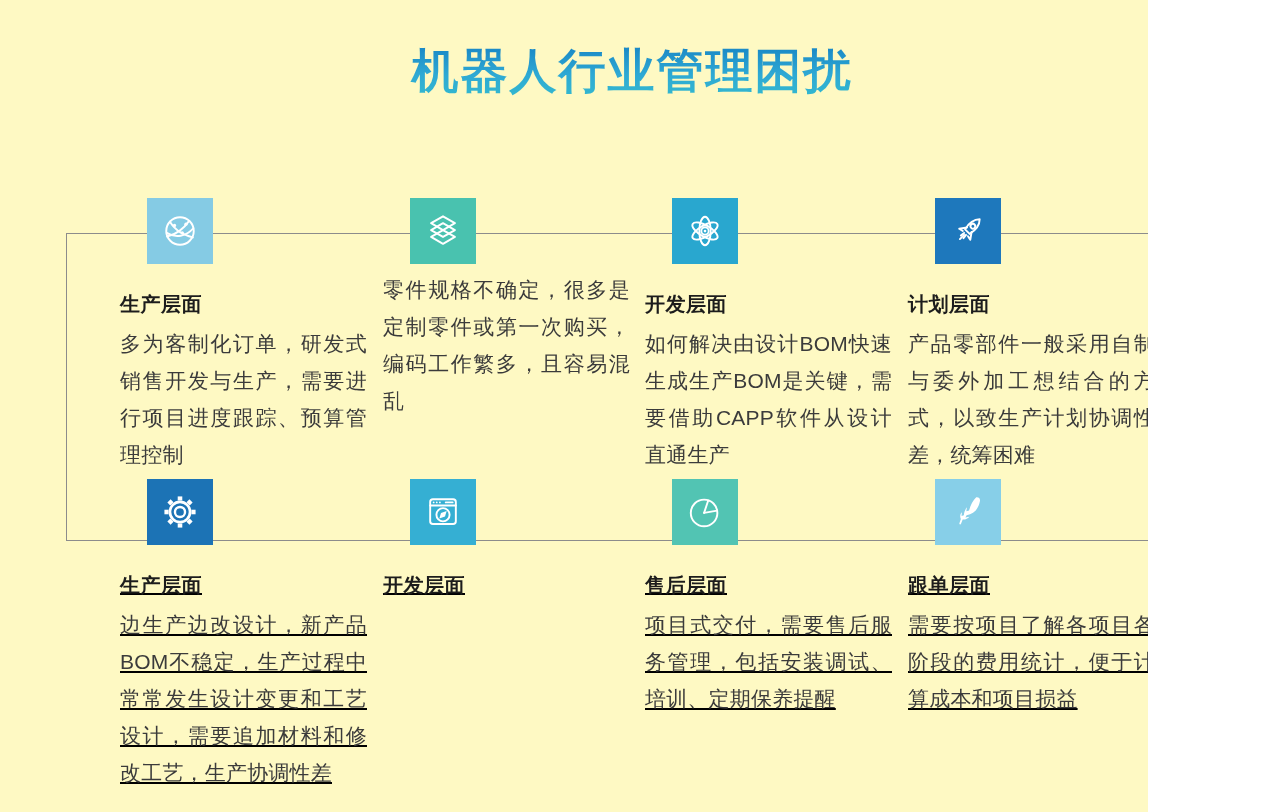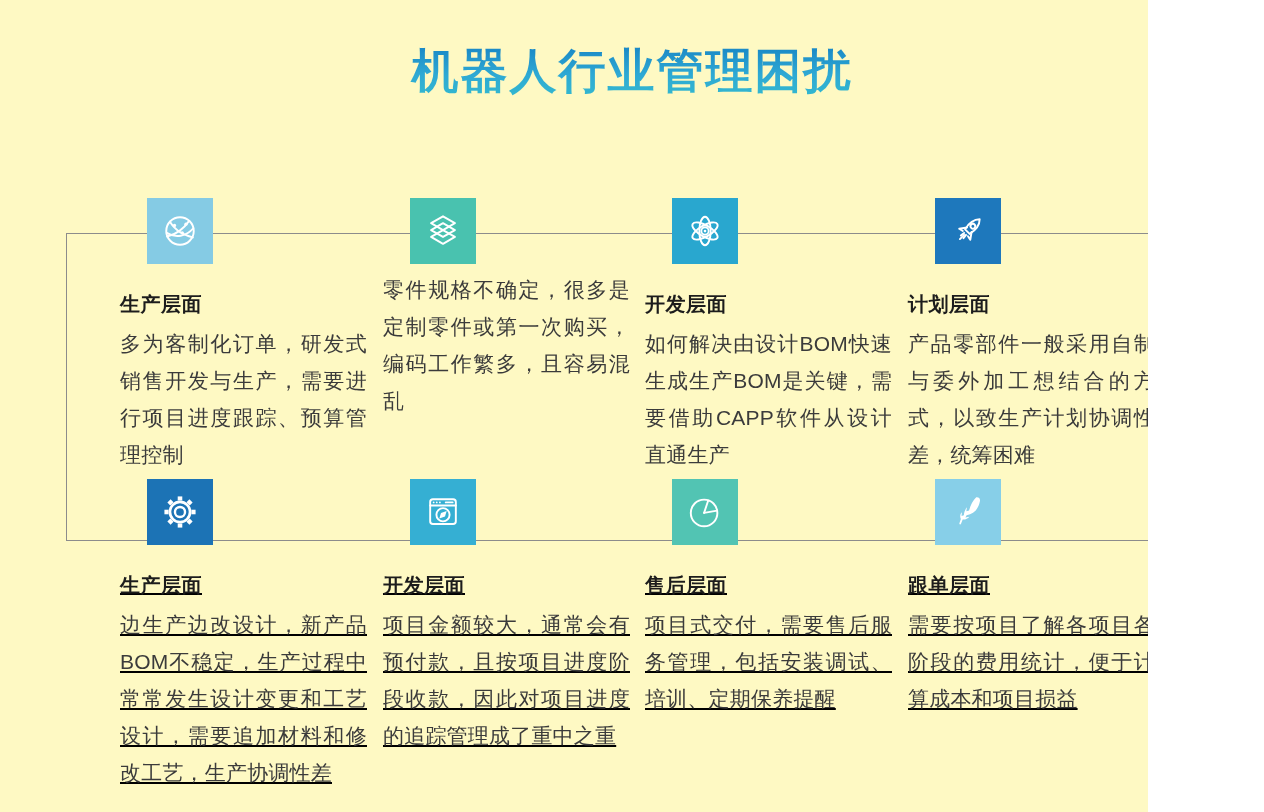--- a/index.html
+++ b/index.html
@@ -155,21 +155,20 @@
           <circle cx="24" cy="27" r="7.2"></circle>
           <line x1="27" y1="13.5" x2="34.5" y2="13.5"></line>
         </g>
         <circle class="ic-fill" cx="13.8" cy="13.5" r="1"></circle>
         <circle class="ic-fill" cx="17.2" cy="13.5" r="1"></circle>
         <circle class="ic-fill" cx="20.6" cy="13.5" r="1"></circle>
         <path class="ic-fill" d="M20 31 L26.2 28.8 L28 23 L21.8 25.2 Z"></path>
       </svg>
     </div>
     <p class="card-title">开发层面</p>
-    <p class="card-body">项目金额较大，通常会有预付款，且按项目进度阶段收款，因此对项目进度的追踪管理成了重中之重</p>
   </div>
 
   <div class="card row2 col3">
     <div class="icon-box" style="background-color: rgb(82, 196, 179);">
       <svg width="44" height="44" viewBox="0 0 48 48">
         <g class="ic">
           <circle cx="23" cy="25" r="14.5"></circle>
           <path d="M23 25 L27.5 11.5"></path>
           <path d="M23 25 L37.2 22.5"></path>
         </g>

